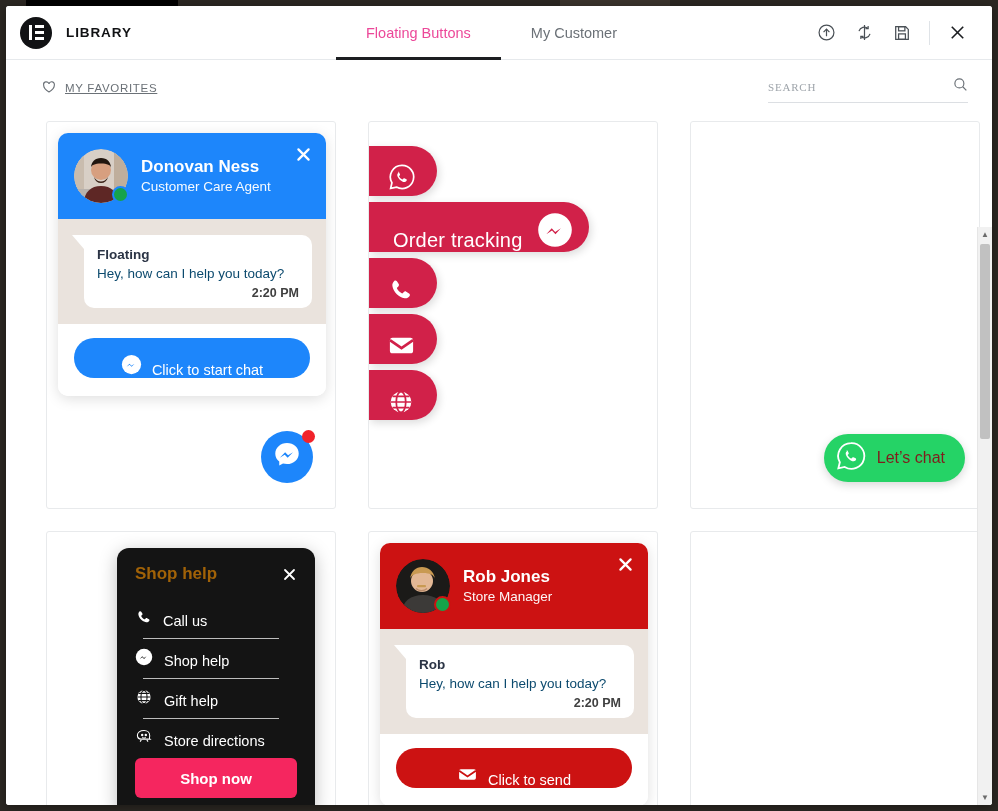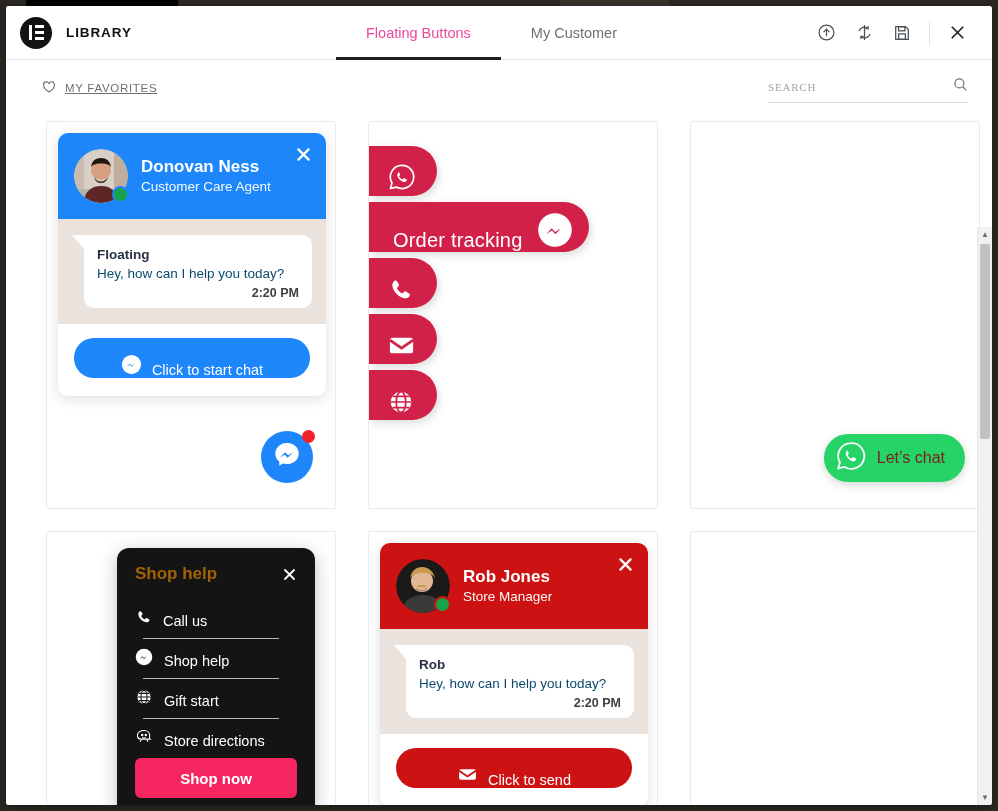--- a/index.html
+++ b/index.html
@@ -545,21 +545,21 @@
             <div class="shop-sep"></div>
 
             <div class="shop-item">
               <span>
                 <svg width="18" height="18" viewBox="0 0 26 26">
                   <circle cx="13" cy="13" r="9.6" fill="#fff"></circle>
                   <ellipse cx="13" cy="13" rx="4.4" ry="9.6" fill="none" stroke="#141414" stroke-width="1.6"></ellipse>
                   <path d="M3.6 13h18.8M5.2 7.8h15.6M5.2 18.2h15.6" stroke="#141414" stroke-width="1.6" fill="none"></path>
                 </svg>
               </span>
-              <span>Gift start</span>
+              <span>Gift help</span>
             </div>
             <div class="shop-sep"></div>
 
             <div class="shop-item">
               <span>
                 <svg width="18" height="18" viewBox="0 0 24 24" fill="none" stroke="#fff" stroke-width="1.4">
                   <path d="M12 3.4c4.6 0 7.6 3 7.6 6.6 0 1.2-.3 2.2-.3 3.2 0 1.1.7 1.6.7 1.6H8.4c-3 0-5.2-2.3-5.2-5.3 0-3.6 3.4-6.1 8.8-6.1z"></path>
                   <circle cx="9.6" cy="9.4" r=".9" fill="#fff"></circle>
                   <circle cx="14.4" cy="9.4" r=".9" fill="#fff"></circle>
                   <path d="M9.8 12.4c.6.7 1.3 1 2.2 1s1.6-.3 2.2-1"></path>

